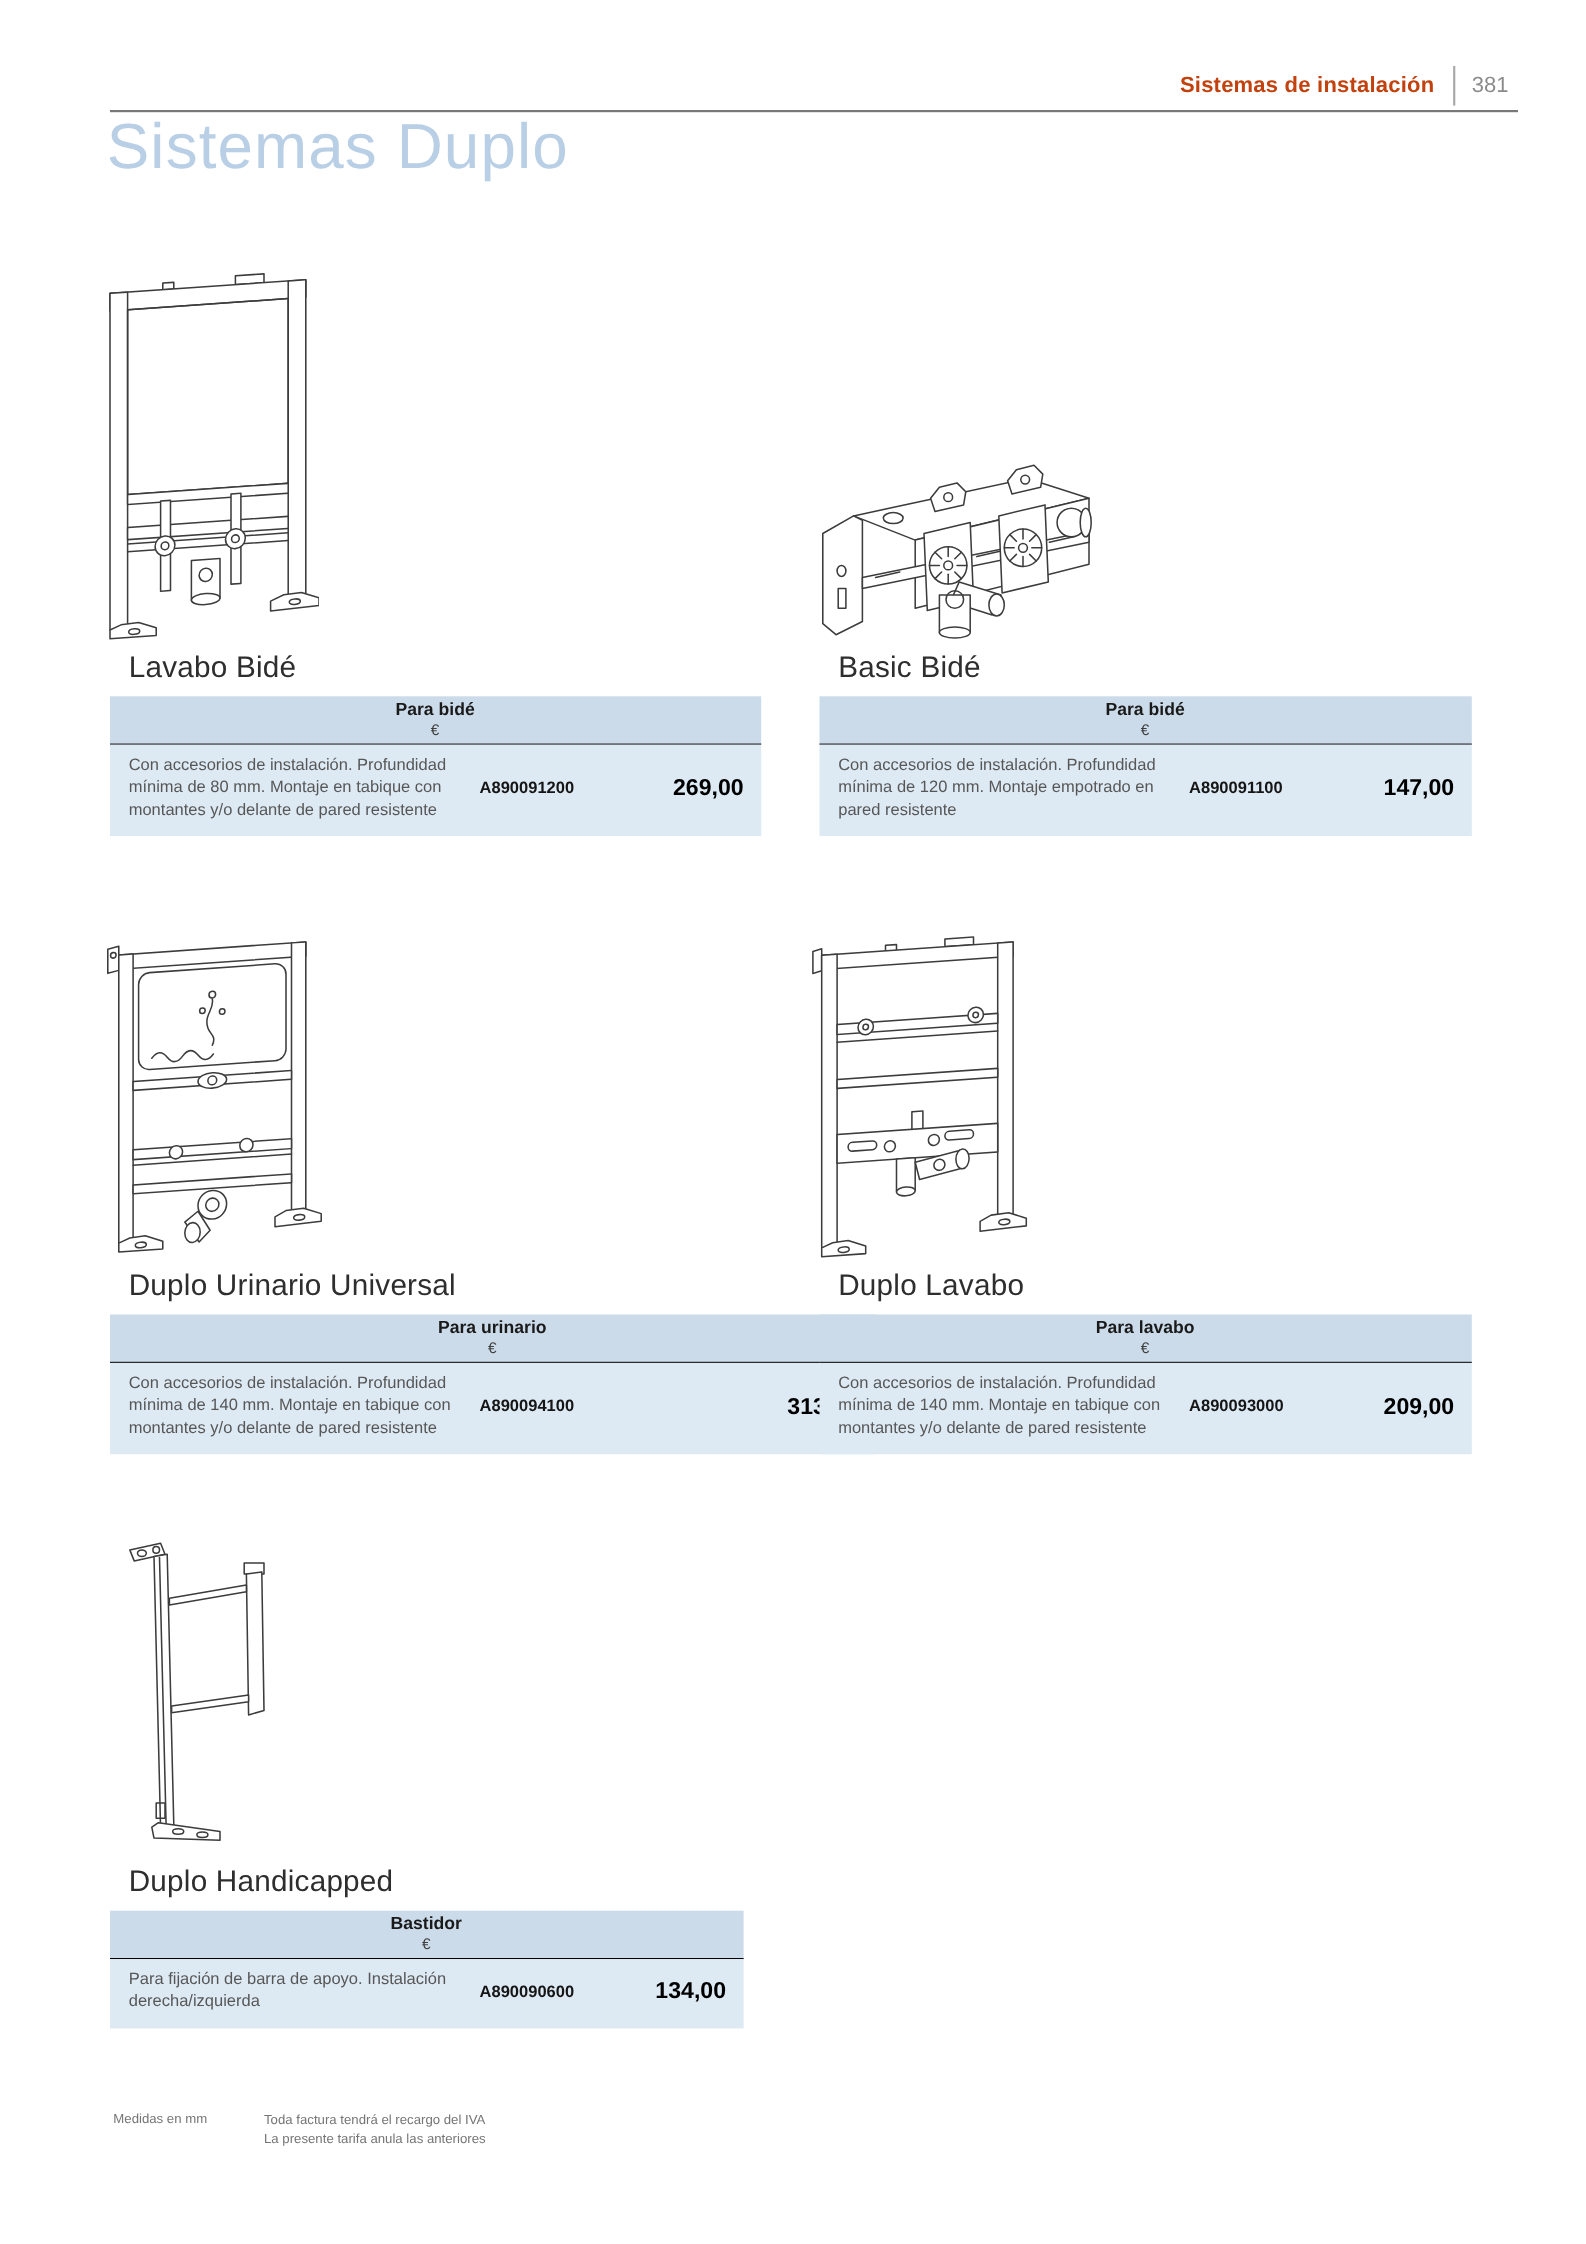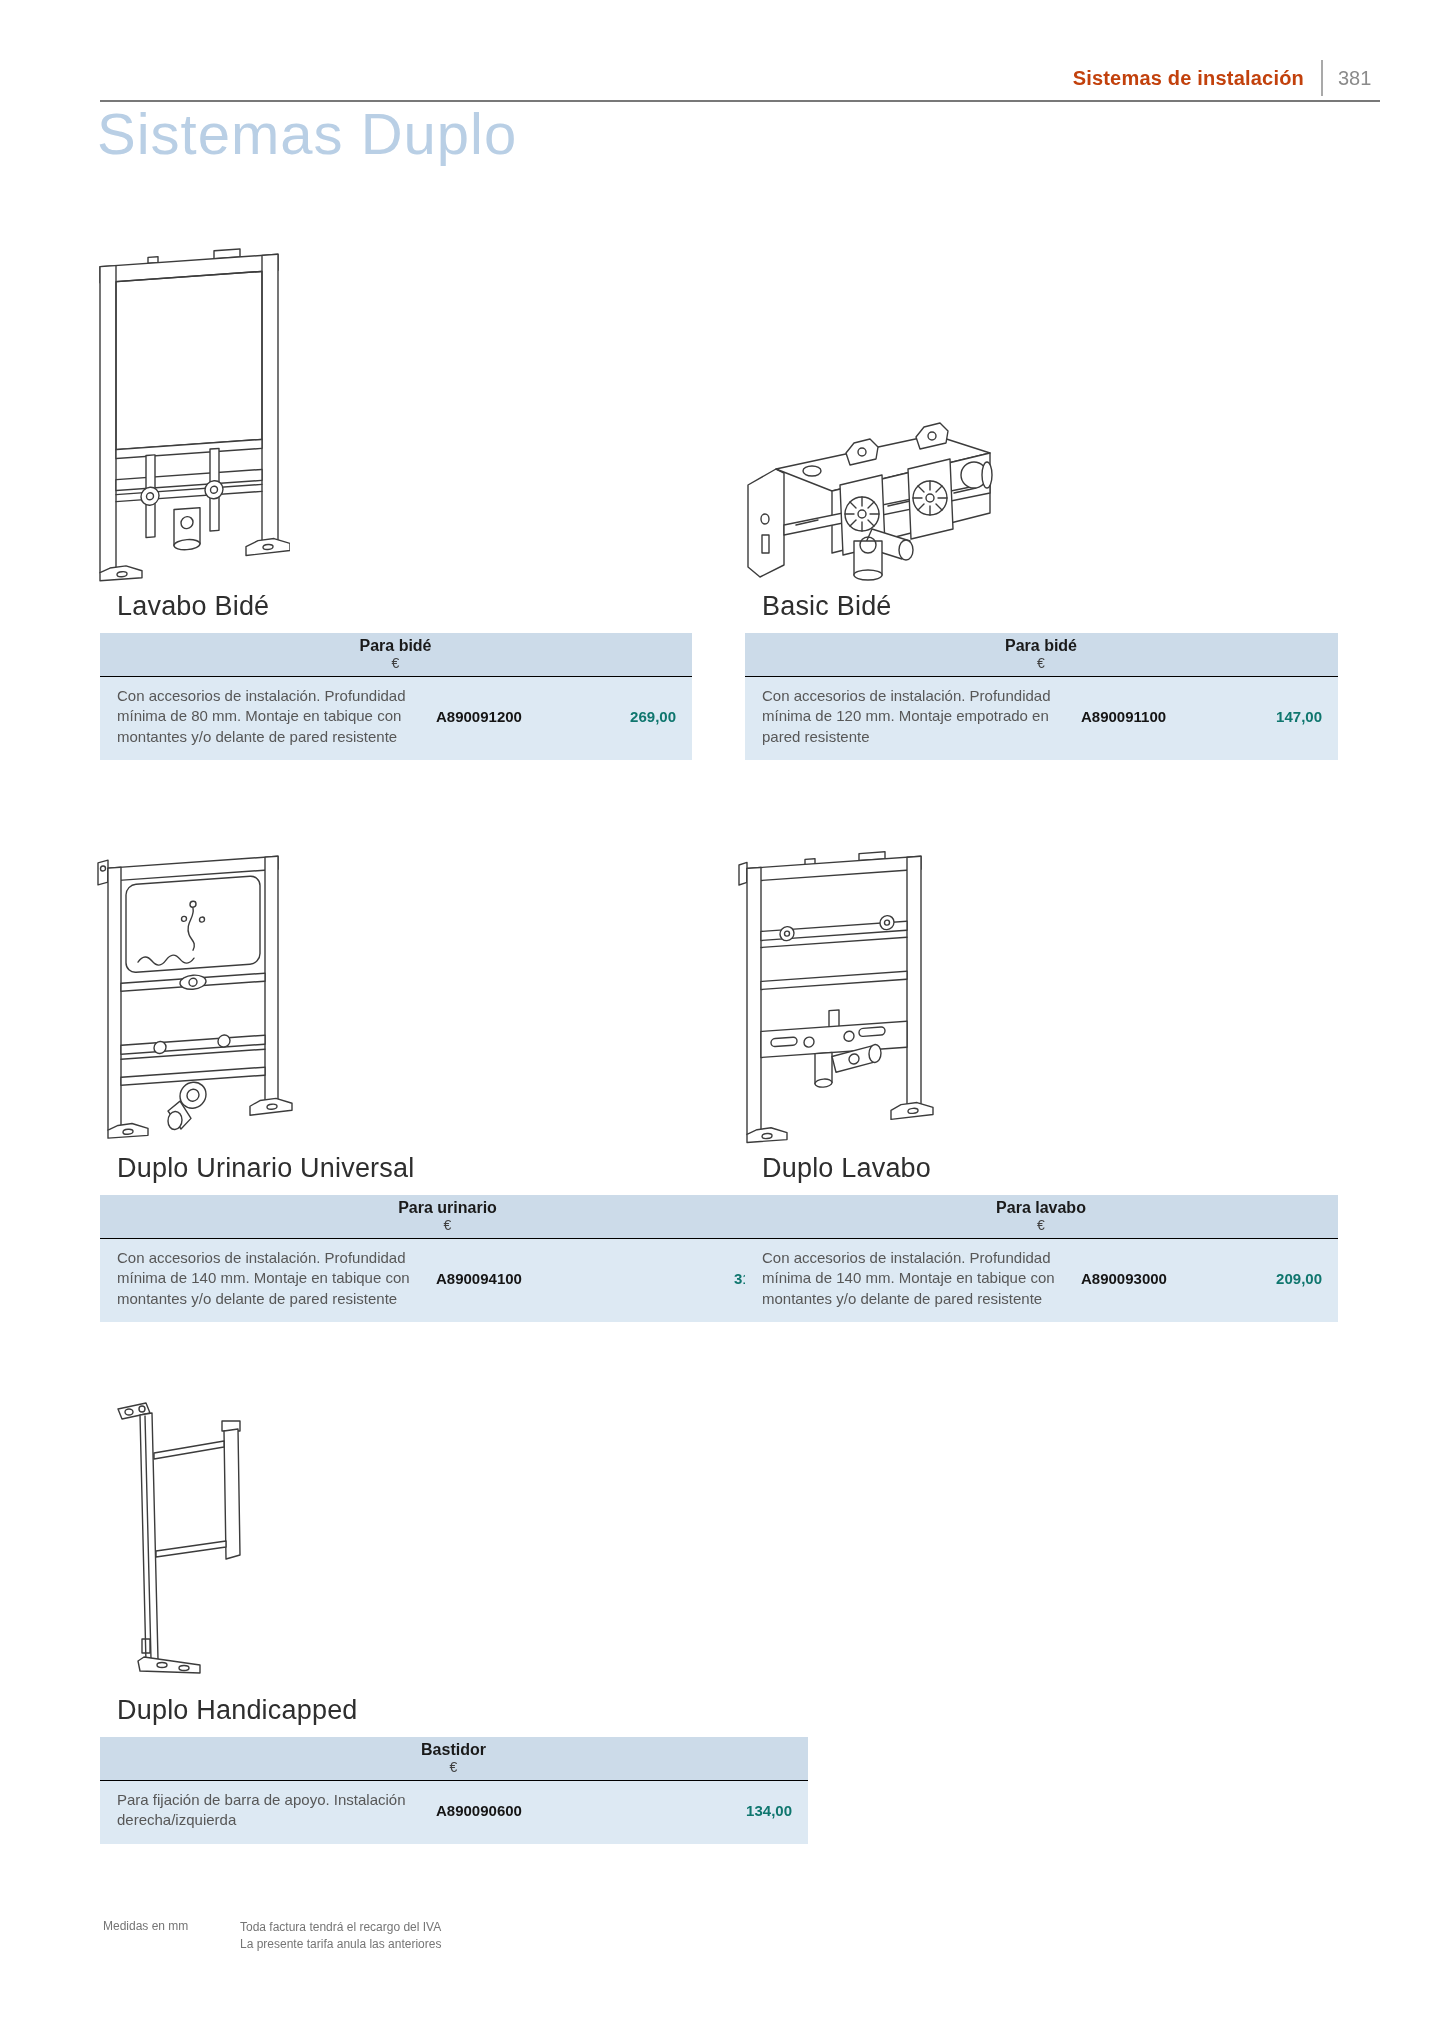--- a/index.html
+++ b/index.html
@@ -49,21 +49,21 @@
     flex-direction: column;
   }
   .row-label { font-size: 16px; font-weight: bold; color: #1a1a1a; }
   .euro { font-size: 14px; color: #3f3f3f; }
   .spec-body {
     display: flex; align-items: center;
     background: #dde9f3; padding: 9px 16px 13px 17px;
   }
   .desc { width: 315px; font-size: 15px; line-height: 1.36; color: #575757; }
   .ref  { width: 142px; padding-left: 4px; font-size: 15px; font-weight: bold; color: #151515; }
-  .price { flex: 1; text-align: right; font-size: 15px; font-weight: bold; color: #0f766e; }
+  .price { flex: 1; text-align: right; font-size: 21px; font-weight: bold; color: #000000; }
 
   
   .foot-left  { position: absolute; left: 103px; top: 1919px; font-size: 12px; color: #757575; }
   .foot-right { position: absolute; left: 240px; top: 1919px; font-size: 12px; color: #757575; line-height: 1.45; }
 
   
   .ln { fill: none;    stroke: #3c3c3c; stroke-width: 1.4; stroke-linejoin: round; stroke-linecap: round; }
   .fw { fill: #ffffff; stroke: #3c3c3c; stroke-width: 1.4; stroke-linejoin: round; }
 </style>
 </head>
@@ -280,21 +280,21 @@
         <span class="euro">€</span>
       </div>
       <div class="spec-body">
         <span class="desc">Con accesorios de instalación. Profundidad mínima de 140 mm. Montaje en tabique con montantes y/o delante de pared resistente</span>
         <span class="ref">A890093000</span>
         <span class="price">209,00</span>
       </div>
     </div>
   </div>
 
-  <div class="product" style="left:100px; top:1695px; width:708px;">
+  <div class="product" style="left:100px; top:1695px; width:576px;">
     <div class="drawing" style="left:-16px; top:-306px;">
       <svg width="176" height="300" viewBox="0 0 176 300">
         <polygon class="fw" points="34,20 62,14 66,24 38,30"></polygon>
         <ellipse class="ln" cx="45" cy="23" rx="4" ry="3"></ellipse>
         <circle class="ln" cx="58" cy="20" r="3"></circle>
         <polygon class="fw" points="56,26 68,24 74,270 62,274"></polygon>
         <line class="ln" x1="61" y1="27" x2="67" y2="270"></line>
         <rect class="fw" x="138" y="32" width="18" height="10"></rect>
         <polygon class="fw" points="140,42 154,40 156,166 142,170"></polygon>
         <polygon class="fw" points="70,64 140,52 140,58 70,70"></polygon>

